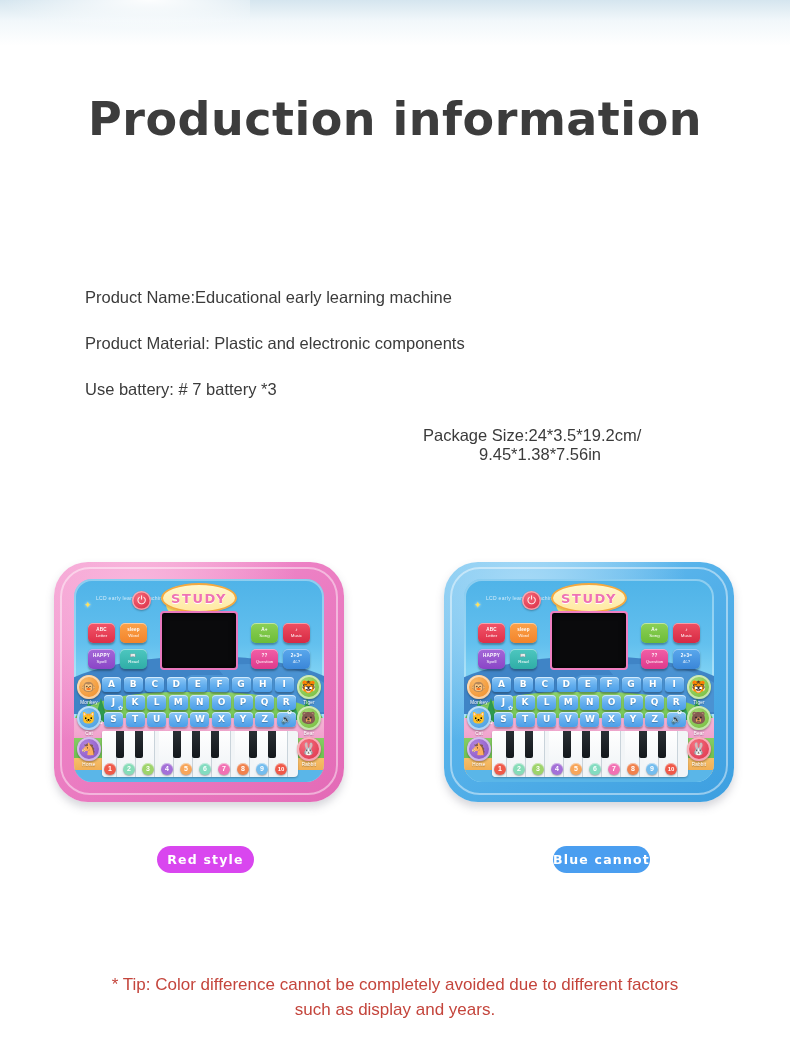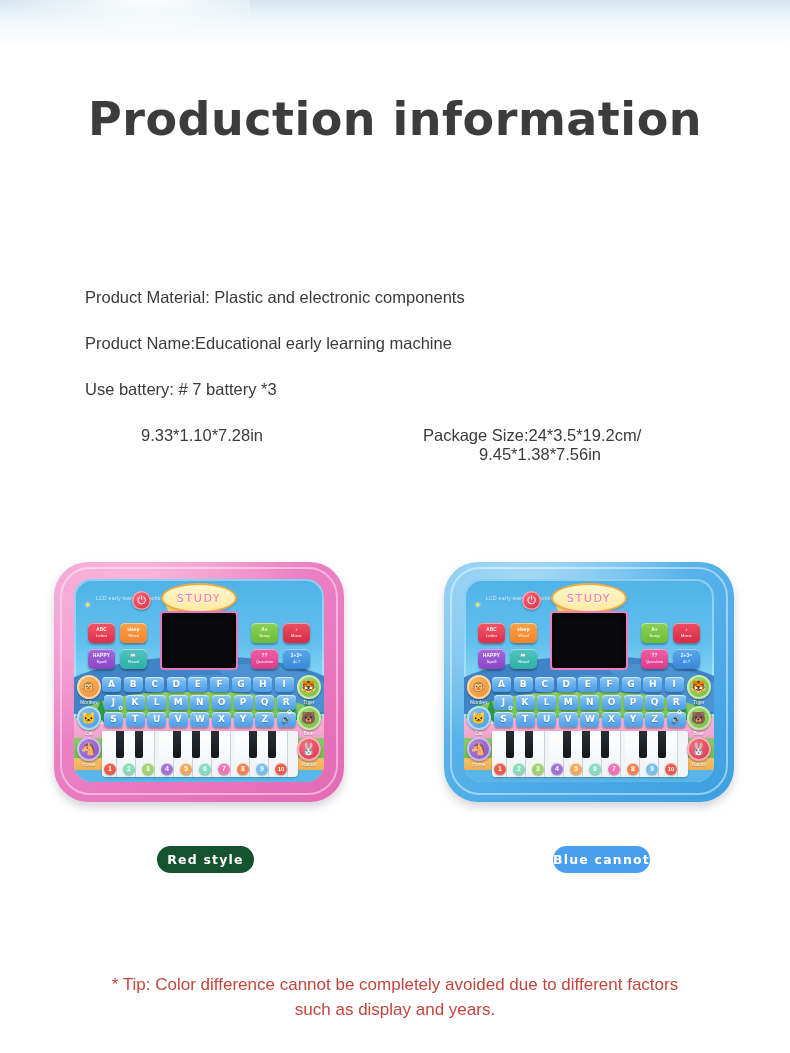--- a/index.html
+++ b/index.html
@@ -155,21 +155,21 @@
   .study-badge {
     position: absolute; left: 50%; top: 4px; transform: translateX(-50%);
     width: 72px; height: 26px; border-radius: 50%;
     background: linear-gradient(180deg, #fff7cd 0%, #ffe9a2 100%);
     border: 2.5px solid #f4a93f;
     display: flex; align-items: center; justify-content: center;
     box-shadow: 0 1px 2px rgba(0,0,0,0.18);
   }
   .study-badge span {
     font-family: "DejaVu Sans", sans-serif;
-    font-weight: normal; font-size: 11px; letter-spacing: 1.6px;
+    font-weight: bold; font-size: 13px; letter-spacing: 1.6px;
     color: #ef72b4; text-shadow: 0 1px 0 #fff;
   }
   .moon {
     position: absolute; left: 92px; top: 14px;
     width: 22px; height: 22px; border-radius: 50%;
     background: #f7d964;
     box-shadow: 6px -3px 0 -2px rgba(0,0,0,0);
   }
   .moon:after {
     content: ""; position: absolute; left: 7px; top: -3px;
@@ -336,21 +336,21 @@
 
   
   .pill {
     position: absolute; top: 846px;
     height: 27px; border-radius: 14px;
     display: flex; align-items: center; justify-content: center;
     color: #ffffff;
     font-family: "DejaVu Sans", sans-serif;
     font-size: 12.5px; font-weight: bold; letter-spacing: 1.2px;
   }
-  .pill.red  { left: 157px; width: 97px; background: #14532d; }
+  .pill.red  { left: 157px; width: 97px; background: #d946ef; }
   .pill.blue { left: 553px; width: 97px; background: #4a9ef0; }
 
   
   .tip {
     position: absolute; left: 0; top: 972px; width: 790px;
     text-align: center;
     color: #c4453c;
     font-family: "Liberation Sans", sans-serif;
     font-size: 17px;
     line-height: 25px;
@@ -361,33 +361,32 @@
 <body>
 
 <div class="page">
 
   <div class="top-wash"></div>
 
   <div class="title">Production information</div>
 
   <div class="specs">
     <div class="spec-row">
-      <div class="spec-line">Product Material: Plastic and electronic components</div>
+      <div class="spec-line">Product Name:Educational early learning machine</div>
     </div>
     <div class="spec-row">
-      <div class="spec-line">Product Name:Educational early learning machine</div>
+      <div class="spec-line">Product Material: Plastic and electronic components</div>
     </div>
     <div class="spec-row two">
       <div class="spec-col-l">
         <div class="spec-line">Use battery: # 7 battery *3</div>
       </div>
     </div>
     <div class="spec-row two sizes">
       <div class="spec-col-l">
-        <div class="spec-line indent">9.33*1.10*7.28in</div>
       </div>
       <div class="spec-col-r">
         <div class="spec-line">Package Size:24*3.5*19.2cm/</div>
         <div class="spec-line indent">9.45*1.38*7.56in</div>
       </div>
     </div>
   </div>
 
   <div class="products">
 

